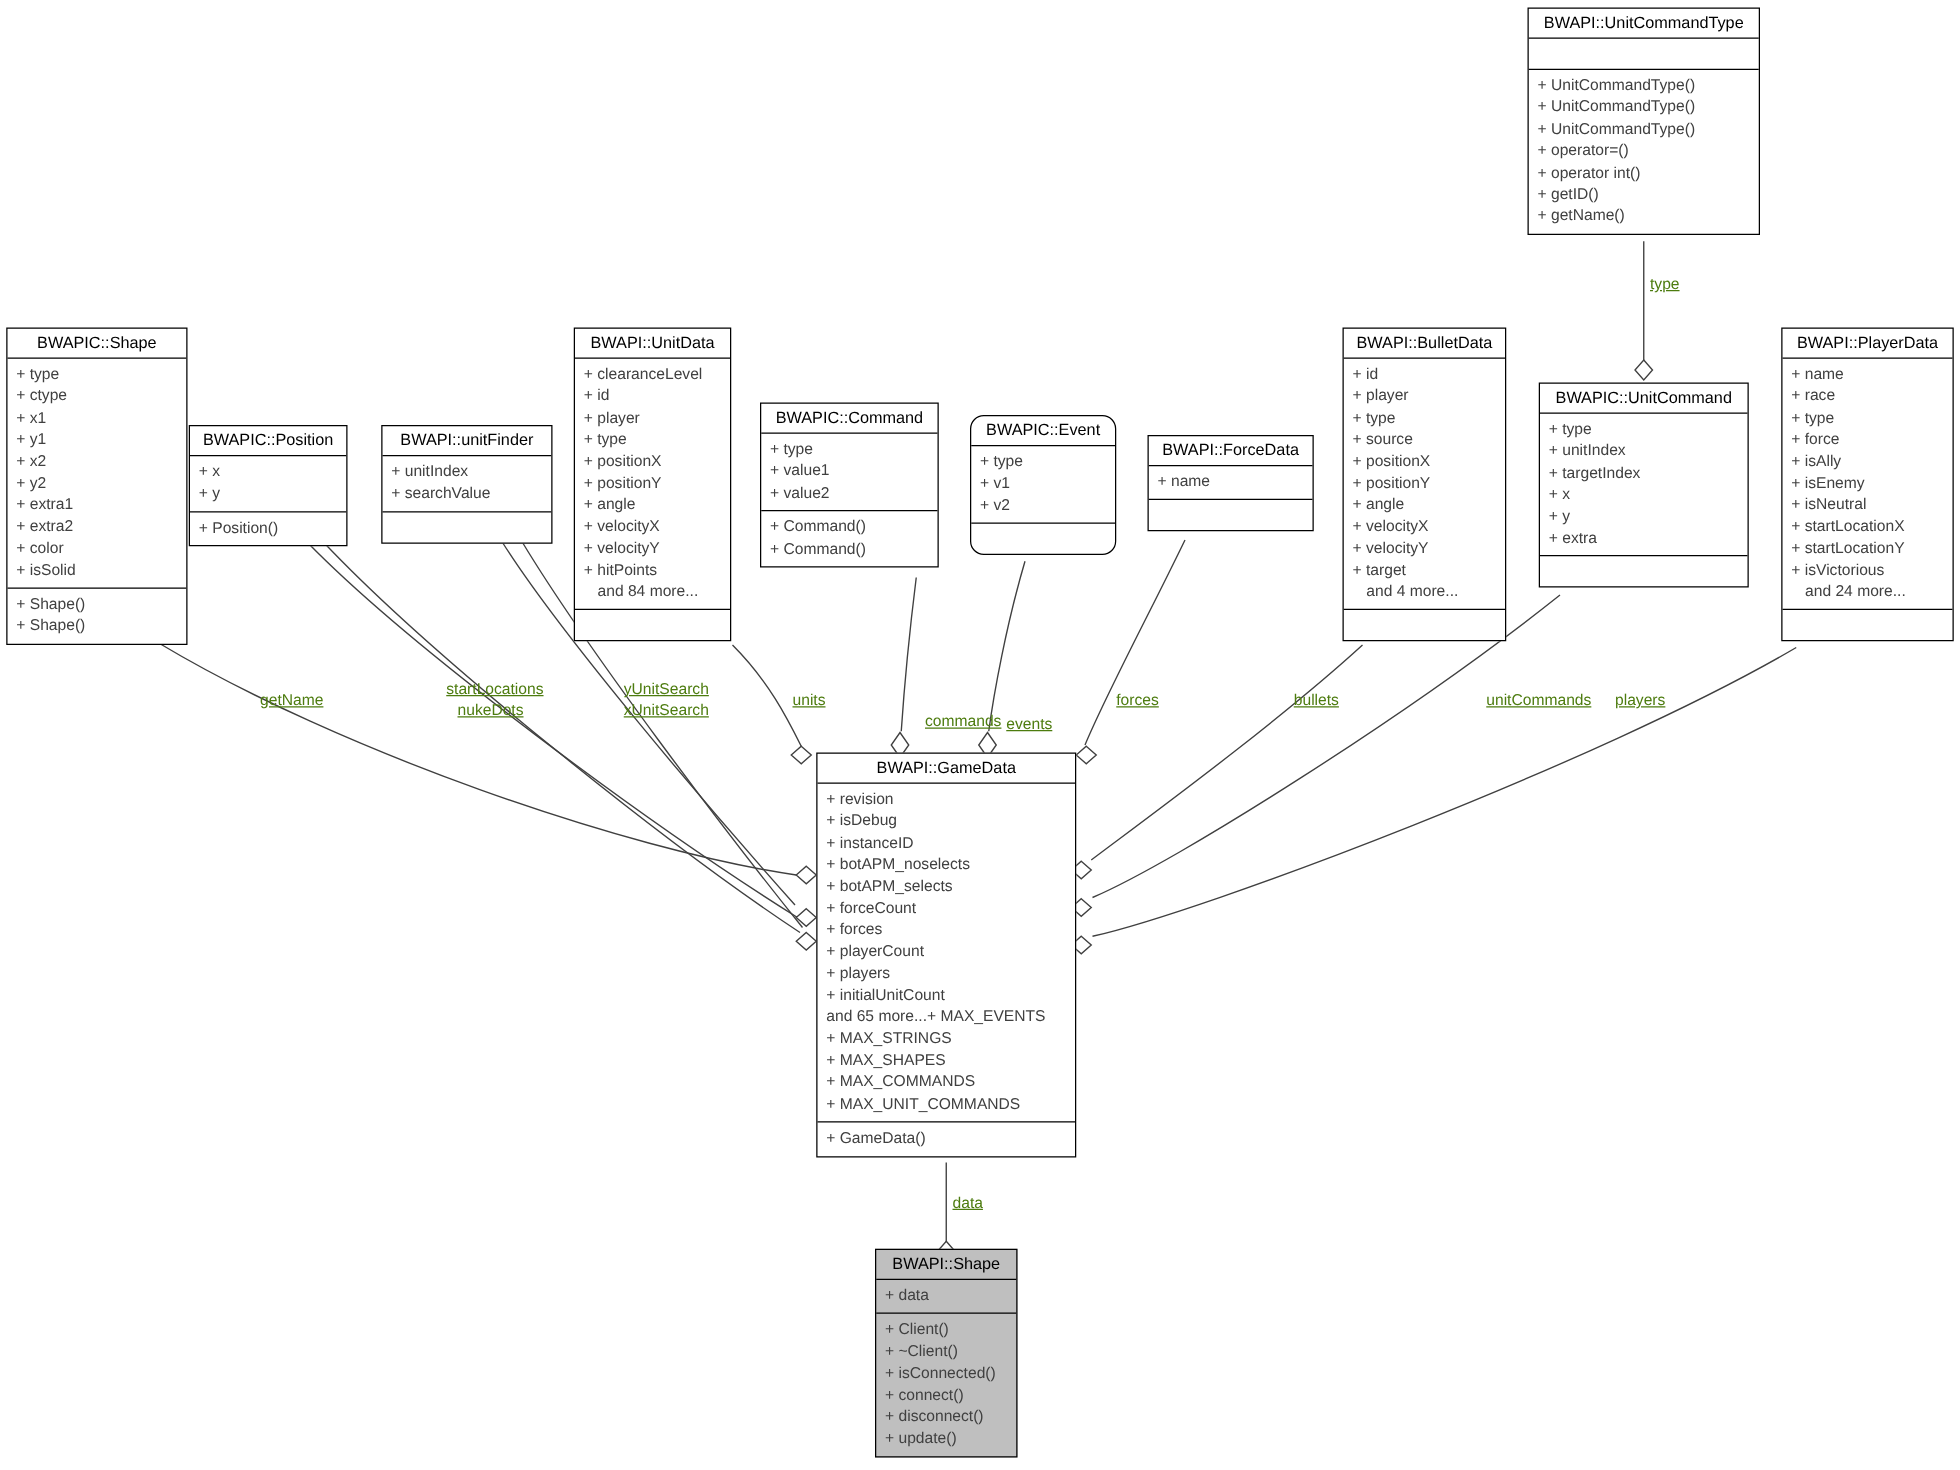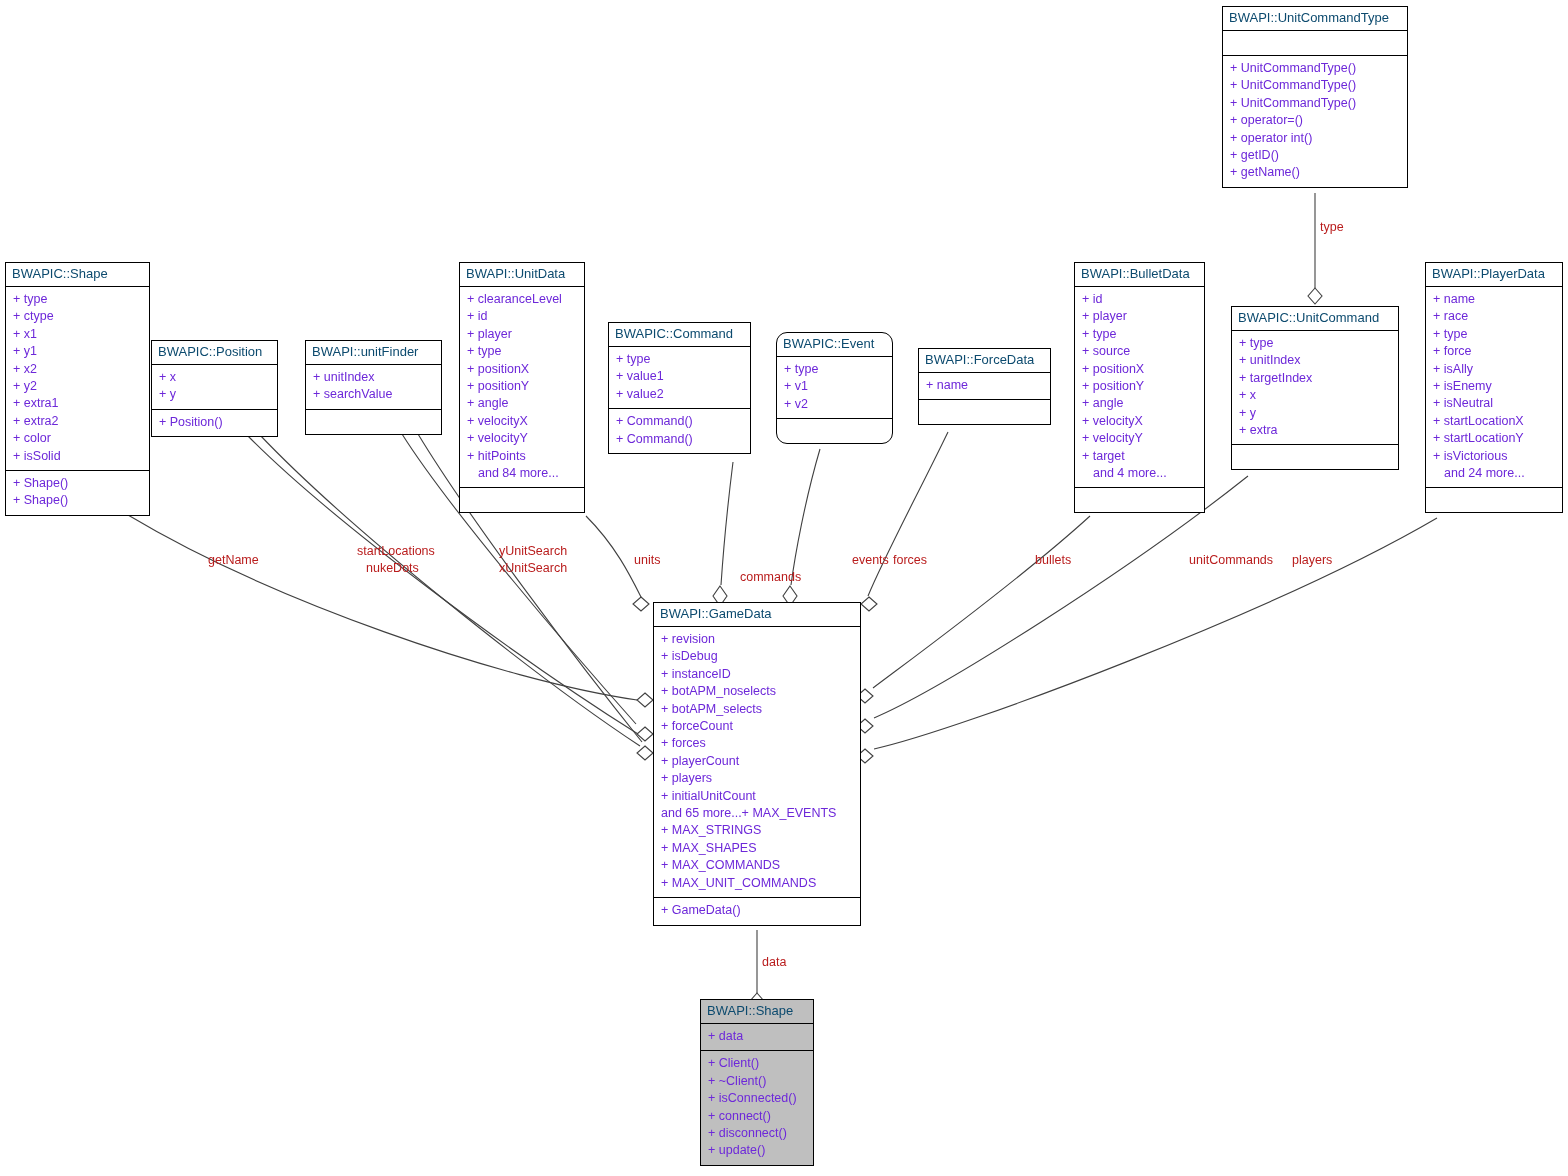--- a/index.html
+++ b/index.html
@@ -28,55 +28,57 @@
     position: absolute;
     box-sizing: border-box;
     border: 1px solid #000000;
     background: #ffffff;
     z-index: 5;
   }
   .uml-class.highlight {
     background: #bfbfbf;
   }
   .uml-title {
+    text-align: center;
     font-size: 13px;
-    color: #0c4a6e;
+    color: #000000;
     padding: 4px 6px 5px 6px;
     border-bottom: 1px solid #000000;
     white-space: nowrap;
     line-height: 14px;
   }
   .uml-section {
     padding: 4px 6px 5px 7px;
     font-size: 12.5px;
     line-height: 17.4px;
-    color: #6d28d9;
+    color: #404040;
     white-space: nowrap;
   }
   .uml-section.divider {
     border-top: 1px solid #000000;
   }
   .uml-section.empty {
     height: 18px;
     padding-top: 3px;
     padding-bottom: 3px;
   }
   .member {
     white-space: nowrap;
   }
   .member.cont {
     padding-left: 11px;
   }
   .edge-label {
     position: absolute;
     font-size: 12.5px;
-    color: #b91c1c;
+    color: #4d7c0f;
     white-space: nowrap;
     line-height: 16px;
     z-index: 6;
+    text-decoration: underline;
   }
 </style>
 </head>
 <body>
 
 <div id="diagram">
 
   <svg class="edges" viewBox="0 0 1568 1176">
     <g fill="none" stroke="#404040" stroke-width="1.1">
 
@@ -322,21 +324,21 @@
     </div>
   </div>
 
   <div class="edge-label" style="left:208px; top:552px;">getName</div>
   <div class="edge-label" style="left:357px; top:543px;">startLocations</div>
   <div class="edge-label" style="left:366px; top:560px;">nukeDots</div>
   <div class="edge-label" style="left:499px; top:543px;">yUnitSearch</div>
   <div class="edge-label" style="left:499px; top:560px;">xUnitSearch</div>
   <div class="edge-label" style="left:634px; top:552px;">units</div>
   <div class="edge-label" style="left:740px; top:552px;margin-top:17px;">commands</div>
-  <div class="edge-label" style="left:805px; top:552px;margin-left:47px;">events</div>
+  <div class="edge-label" style="left:805px; top:571px;">events</div>
   <div class="edge-label" style="left:893px; top:552px;">forces</div>
   <div class="edge-label" style="left:1035px; top:552px;">bullets</div>
   <div class="edge-label" style="left:1189px; top:552px;">unitCommands</div>
   <div class="edge-label" style="left:1292px; top:552px;">players</div>
   <div class="edge-label" style="left:1320px; top:219px;">type</div>
   <div class="edge-label" style="left:762px; top:954px;">data</div>
 
 </div>
 
 </body></html>

